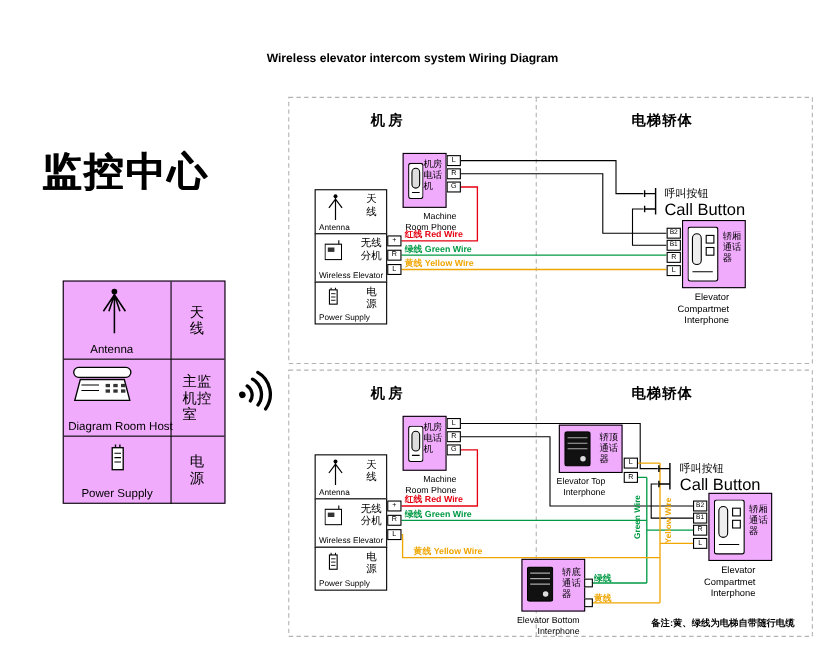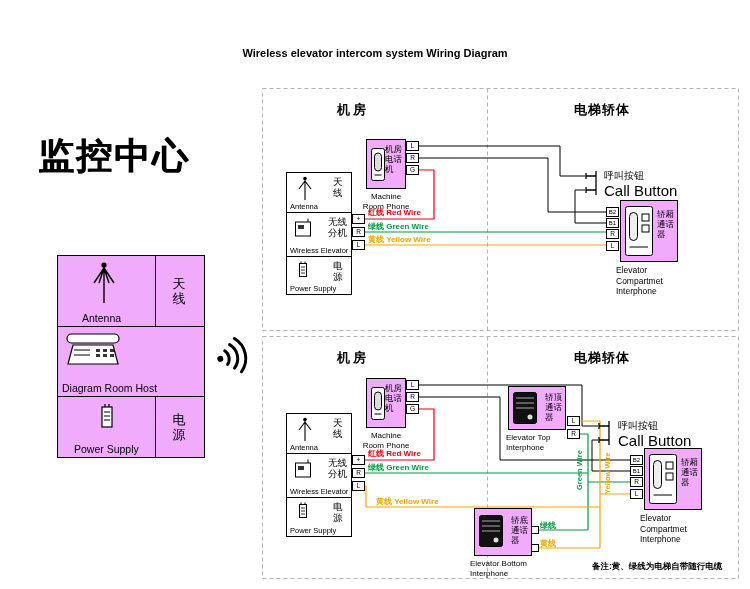--- a/index.html
+++ b/index.html
@@ -24,21 +24,21 @@
   .cell-zh{position:absolute;right:3px;top:4px;width:20px;font-size:9.5px;line-height:10.5px;word-break:break-all;}
   .cell-en{position:absolute;left:3px;bottom:1px;font-size:7.5px;white-space:nowrap;}
   .dev-zh{position:absolute;right:2px;top:4px;width:18px;font-size:8.5px;line-height:10px;word-break:break-all;}
   .term{position:absolute;width:13px;height:10px;box-sizing:border-box;border:1px solid #000;background:#fff;
         font-size:6.5px;line-height:1;display:flex;align-items:center;justify-content:center;}
   .mini-term{position:absolute;width:8px;height:8px;box-sizing:border-box;border:1px solid #000;background:#fff;}
   .wlabel{position:absolute;font-size:8px;font-weight:bold;white-space:nowrap;}
   .vlabel{position:absolute;font-size:7.5px;font-weight:bold;white-space:nowrap;
           transform-origin:0 0;transform:rotate(-90deg);}
   .enlines{position:absolute;font-size:8.5px;line-height:10.5px;}
-  .enlines div{white-space:nowrap;}
+  .enlines div{white-space:nowrap;text-align:right;}
   .en-small{font-size:8px;line-height:9.5px;}
   .callzh{position:absolute;font-size:10px;white-space:nowrap;}
   .callen{position:absolute;font-size:15px;white-space:nowrap;text-align:center;}
   .note{position:absolute;font-size:8.5px;font-weight:bold;white-space:nowrap;}
   .c-red{color:#e60012;} .c-green{color:#009a44;} .c-yellow{color:#f0a500;}
 </style>
 </head>
 <body>
 
 <div id="stage">
@@ -85,20 +85,23 @@
         <rect x="3" y="2" width="52" height="9" rx="4.5" fill="#fff" stroke="#000" stroke-width="1.2"></rect>
         <path d="M9,13 H49 L54,32 H4 Z" fill="#fff" stroke="#000" stroke-width="1.2"></path>
         <rect x="32" y="17" width="4" height="3" fill="#333"></rect>
           <rect x="39" y="17" width="4" height="3" fill="#333"></rect>
           <rect x="46" y="17" width="4" height="3" fill="#333"></rect>
         <rect x="32" y="22" width="4" height="3" fill="#333"></rect>
           <rect x="39" y="22" width="4" height="3" fill="#333"></rect>
           <rect x="46" y="22" width="4" height="3" fill="#333"></rect>
         <path d="M10,18 H26 M10,23 H26" stroke="#000" stroke-width="1" fill="none"></path>
       </svg>
+      <div class="mon-zh">
+        <div class="w" style="width:28px;">主监机控室</div>
+      </div>
       <div class="mon-en" style="left:4px;bottom:2px;">Diagram Room Host</div>
     </div>
     <div class="mon-row" style="top:140px;height:62px;">
       <svg class="abs" style="left:40px;top:7px;" width="18" height="28" viewBox="0 0 18 28">
         <path d="M7,4 V1 M11,4 V1" stroke="#000" stroke-width="1.2"></path>
         <rect x="4" y="4" width="10" height="20" fill="#fff" stroke="#000" stroke-width="1.2"></rect>
         <path d="M6,9 H12 M6,13 H12 M6,17 H12" stroke="#000" stroke-width="1"></path>
       </svg>
       <div class="mon-zh">
         <div class="w" style="width:15px;">电源</div>

